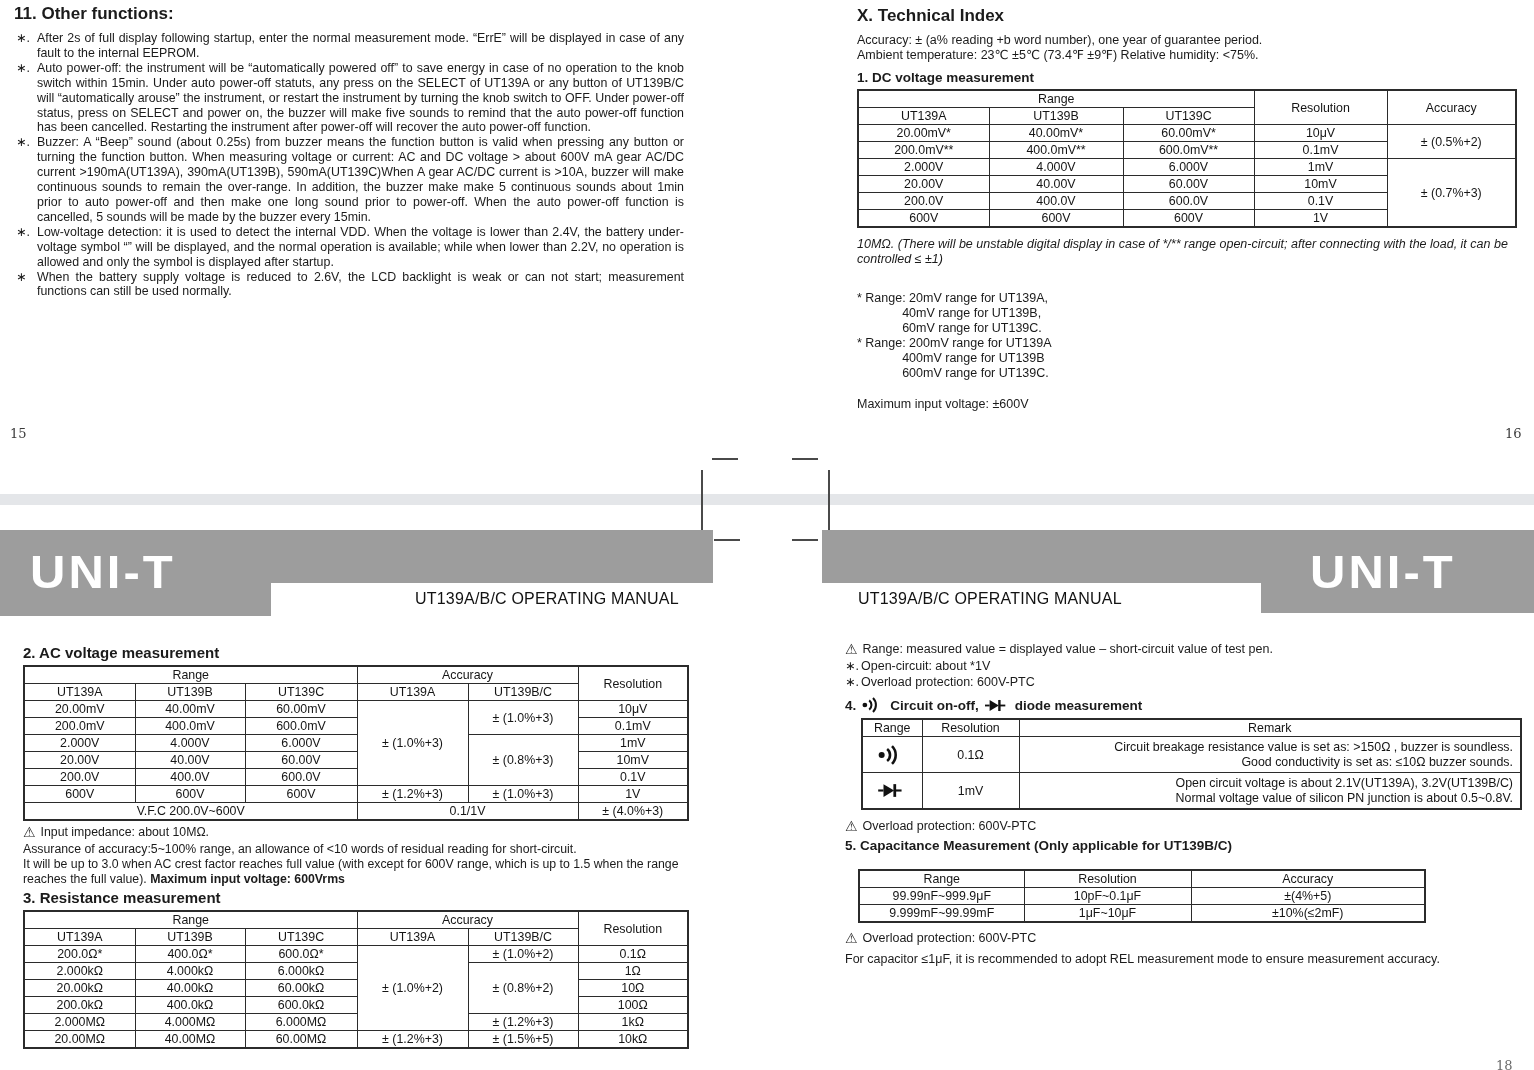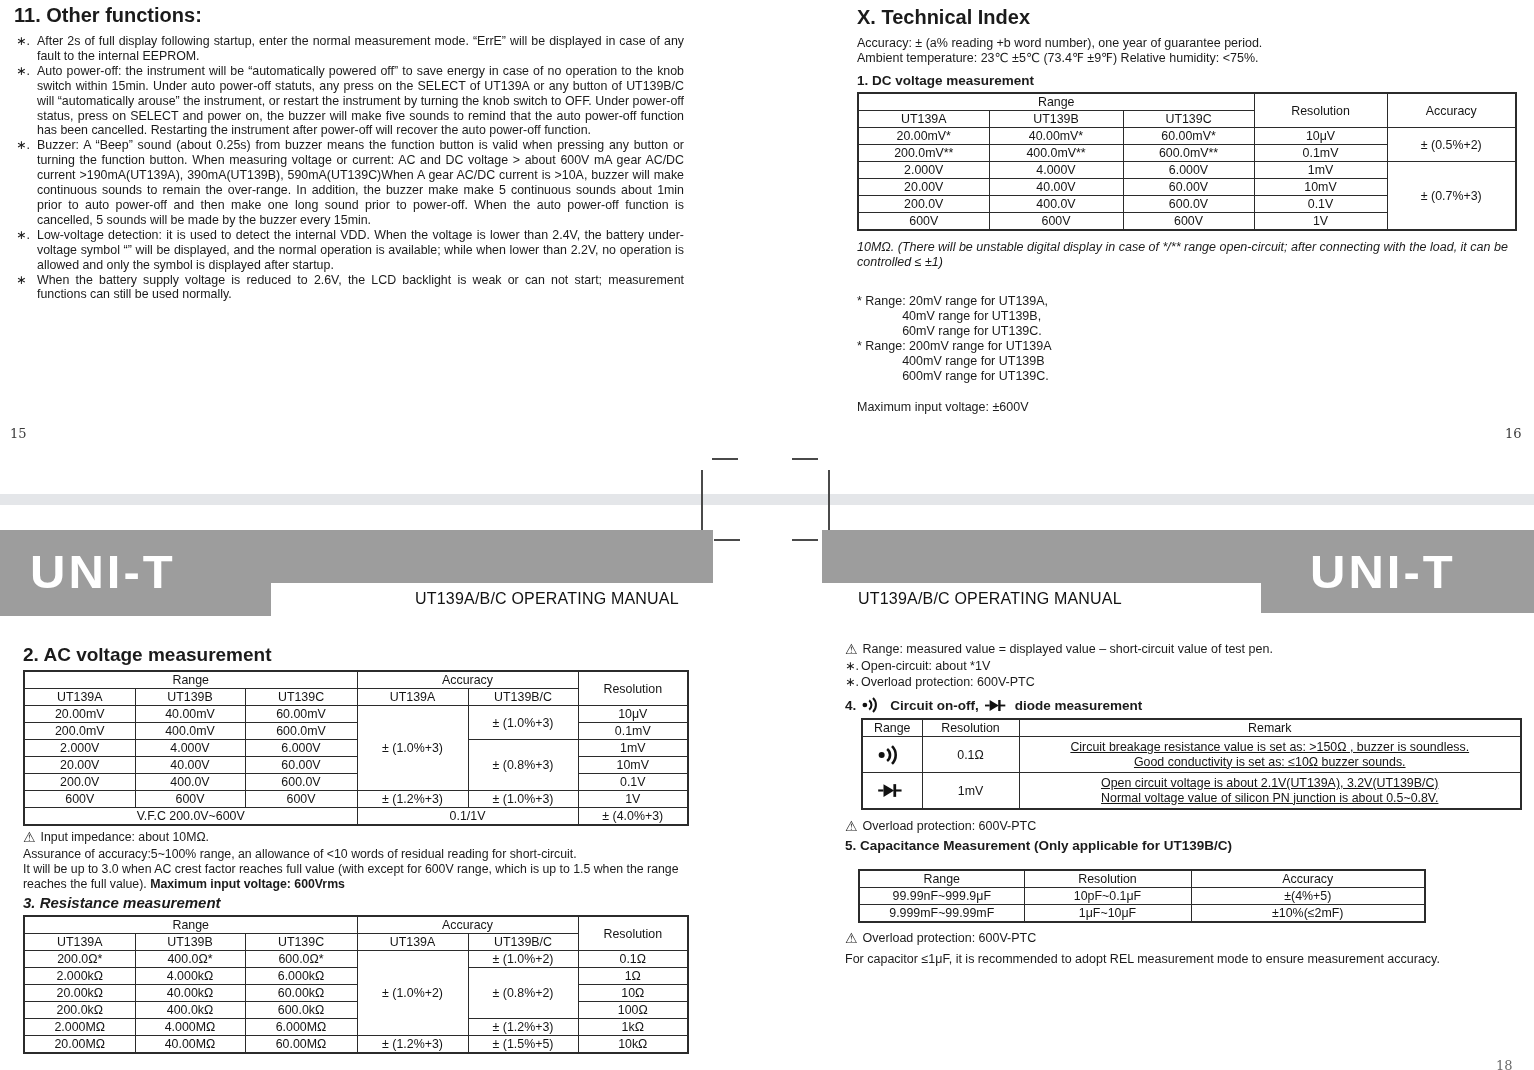--- a/index.html
+++ b/index.html
@@ -1,21 +1,21 @@
 <!DOCTYPE html>
 <html><head>
 <meta charset="utf-8">
 <style>
   html,body{margin:0;padding:0;background:#fff;}
   body{font-family:"Liberation Sans","DejaVu Sans",sans-serif;color:#1b1b1b;}
   #canvas{position:relative;width:1534px;height:1070px;overflow:hidden;background:#fff;}
 
   .abs{position:absolute;}
   .txt{font-size:12.5px;line-height:15px;}
-  .h1{font-size:20px;font-weight:bold;margin:0 0 7px 0;}
+  .h1{font-size:17px;font-weight:bold;margin:0 0 7px 0;}
   .h3{font-size:13.5px;font-weight:bold;margin:0 0 4px 0;}
 
   
   #page-tl{left:14px;top:4px;width:670px;}
   .bullet{position:relative;padding-left:23px;text-align:justify;font-size:12.4px;line-height:14.9px;margin:0;}
   .bullet .mk{position:absolute;left:2px;top:0;}
 
   
   .pagenum{font-family:"DejaVu Serif","Liberation Serif",serif;font-size:13px;color:#3a3a3a;}
   #pn15{left:10px;top:426px;}
@@ -23,21 +23,21 @@
   #pn18{left:1496px;top:1058px;color:#6a6a6a;}
 
   
   #page-tr{left:857px;top:6px;width:662px;}
   #page-tr .lead{margin:0;}
   .prewrap{white-space:pre-wrap;font-size:12.5px;line-height:15px;}
 
   
   table.t{border-collapse:collapse;table-layout:fixed;font-size:12.4px;color:#151515;border:2px solid #2b2b2b;}
   table.t td{border:1px solid #2b2b2b;text-align:center;padding:0 2px;height:16px;overflow:hidden;}
-  table.t td.left{text-align:center;padding:3px 1px;line-height:14.5px;height:auto;text-decoration:underline;}
+  table.t td.left{text-align:right;padding:3px 7px;line-height:14.5px;height:auto;}
 
   
   .lightband{left:0;top:494px;width:1534px;height:11px;background:#e4e6e9;}
   .tick{background:#4a4a4a;}
   .graybar{background:#9d9d9d;}
   .logo{color:#fff;font-weight:bold;font-size:49px;line-height:42px;letter-spacing:3px;transform:scaleY(0.94);transform-origin:top left;white-space:nowrap;}
   .manual-title{font-size:16px;color:#121212;letter-spacing:0.2px;white-space:nowrap;}
 
   
   #page-bl{left:23px;top:644px;width:666px;}
@@ -171,21 +171,21 @@
   <div class="abs graybar" style="left:0;top:583px;width:271px;height:33px;"></div>
   <div class="abs logo" style="left:30px;top:552px;">UNI-T</div>
   <div class="abs manual-title" style="left:415px;top:590px;">UT139A/B/C  OPERATING MANUAL</div>
 
   <div class="abs graybar" style="left:822px;top:530px;width:712px;height:53px;"></div>
   <div class="abs graybar" style="left:1261px;top:583px;width:273px;height:30px;"></div>
   <div class="abs logo" style="left:1310px;top:552px;">UNI-T</div>
   <div class="abs manual-title" style="left:858px;top:590px;">UT139A/B/C  OPERATING MANUAL</div>
 
   <div id="page-bl" class="abs">
-    <div class="h3" style="font-size:19px;">2. AC voltage measurement</div>
+    <div class="h3" style="font-size:15px;">2. AC voltage measurement</div>
 
     <table class="t" style="width:664px;margin-bottom:4px;">
       <colgroup>
           <col style="width:111px">
           <col style="width:110px">
           <col style="width:112px">
           <col style="width:111px">
           <col style="width:110px">
           <col style="width:110px">
         </colgroup>
@@ -253,21 +253,21 @@
 
     <div class="notes">
       <div class="warnline">
           <span class="warn">⚠</span>
           <span>Input impedance: about 10MΩ.</span>
         </div>
       <div>Assurance of accuracy:5~100% range, an allowance of &lt;10 words of residual reading for short-circuit.</div>
       <div><span>It will be up to 3.0 when AC crest factor reaches full value (with except for 600V range, which is up to 1.5 when the range reaches the full value).</span> <b>Maximum input voltage: 600Vrms</b></div>
     </div>
 
-    <div class="h3" style="font-size:15px;margin:2px 0 4px 0;font-style:italic;">3. Resistance measurement</div>
+    <div class="h3" style="font-size:15px;margin:2px 0 4px 0;">3. Resistance measurement</div>
 
     <table class="t" style="width:664px;">
       <colgroup>
           <col style="width:111px">
           <col style="width:110px">
           <col style="width:112px">
           <col style="width:111px">
           <col style="width:110px">
           <col style="width:110px">
         </colgroup>

